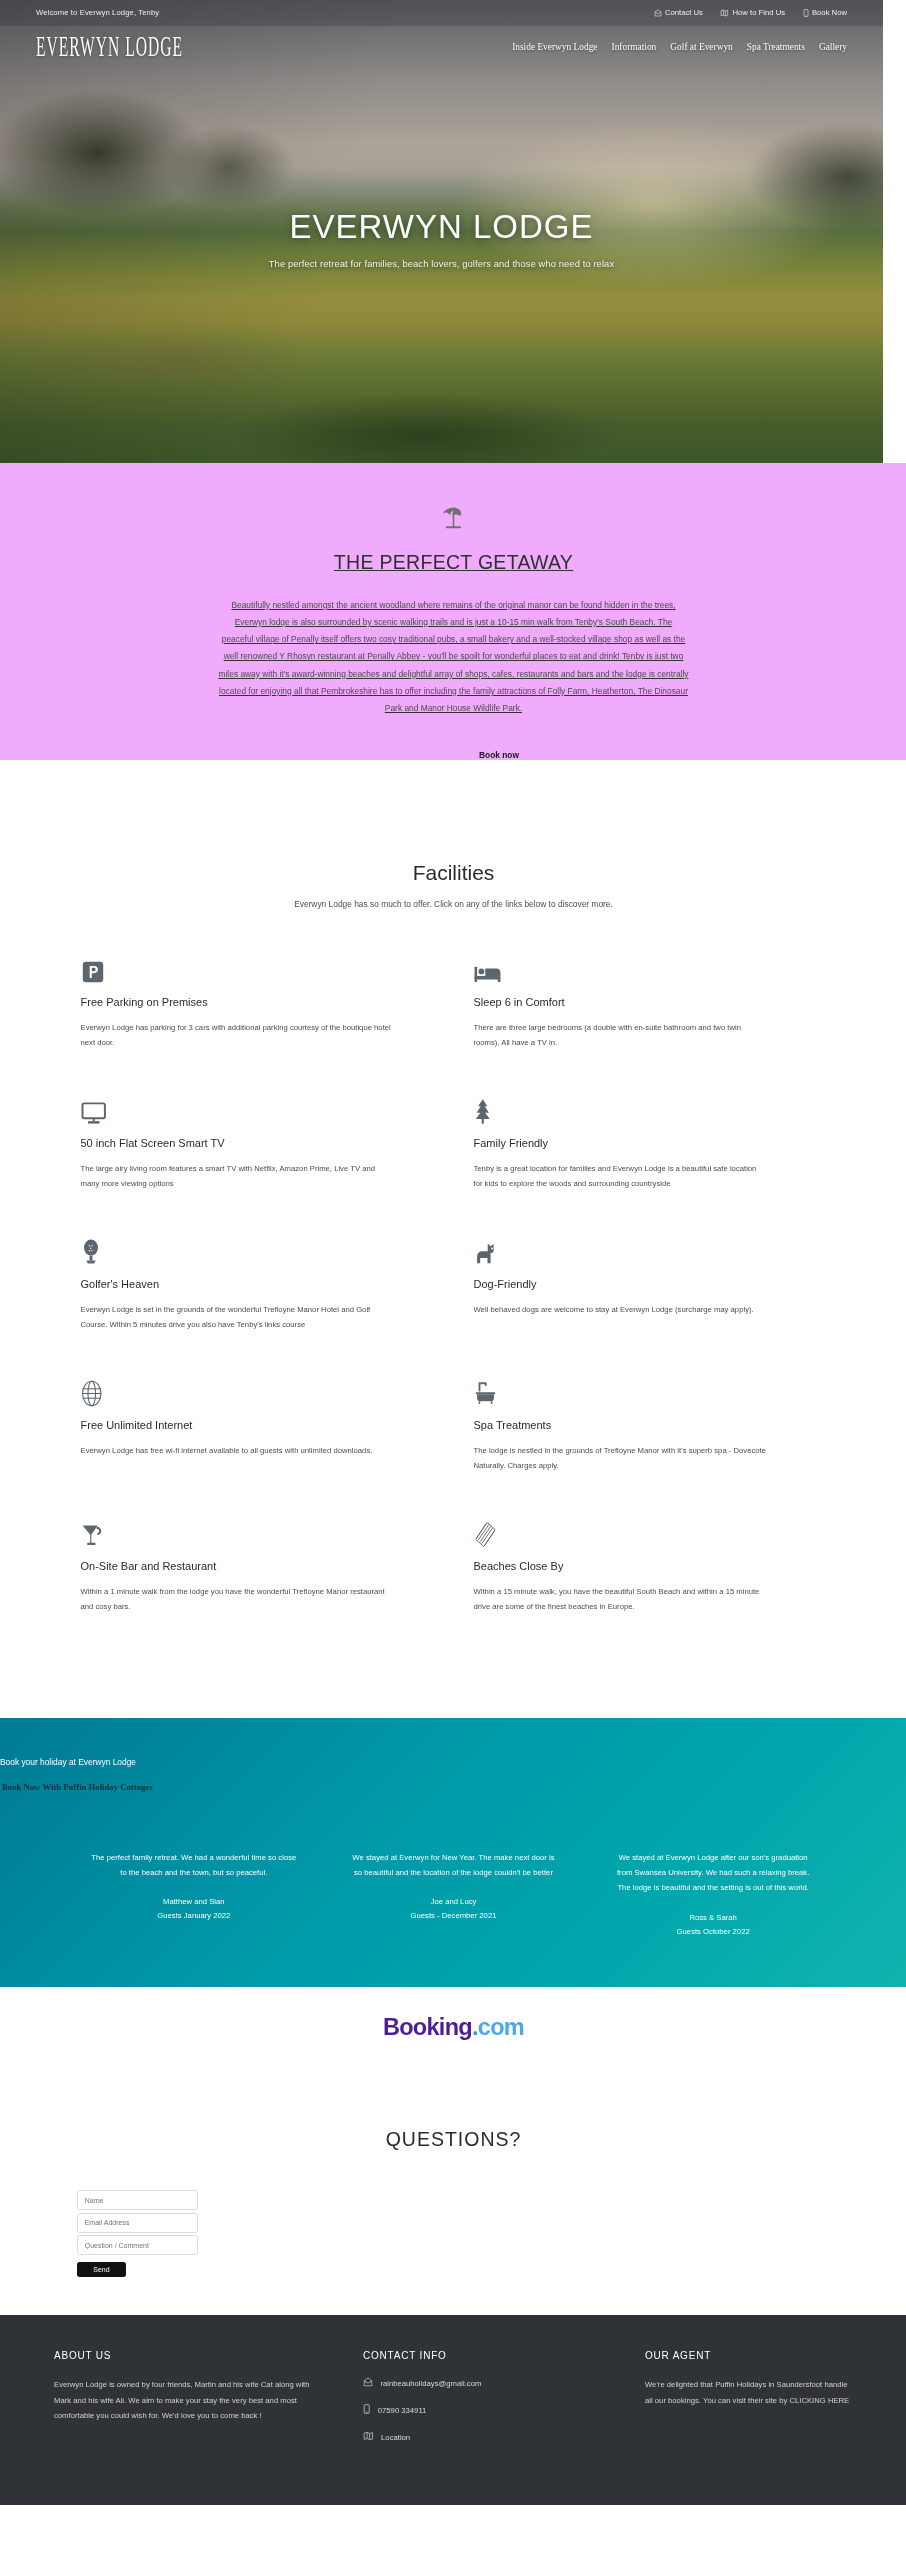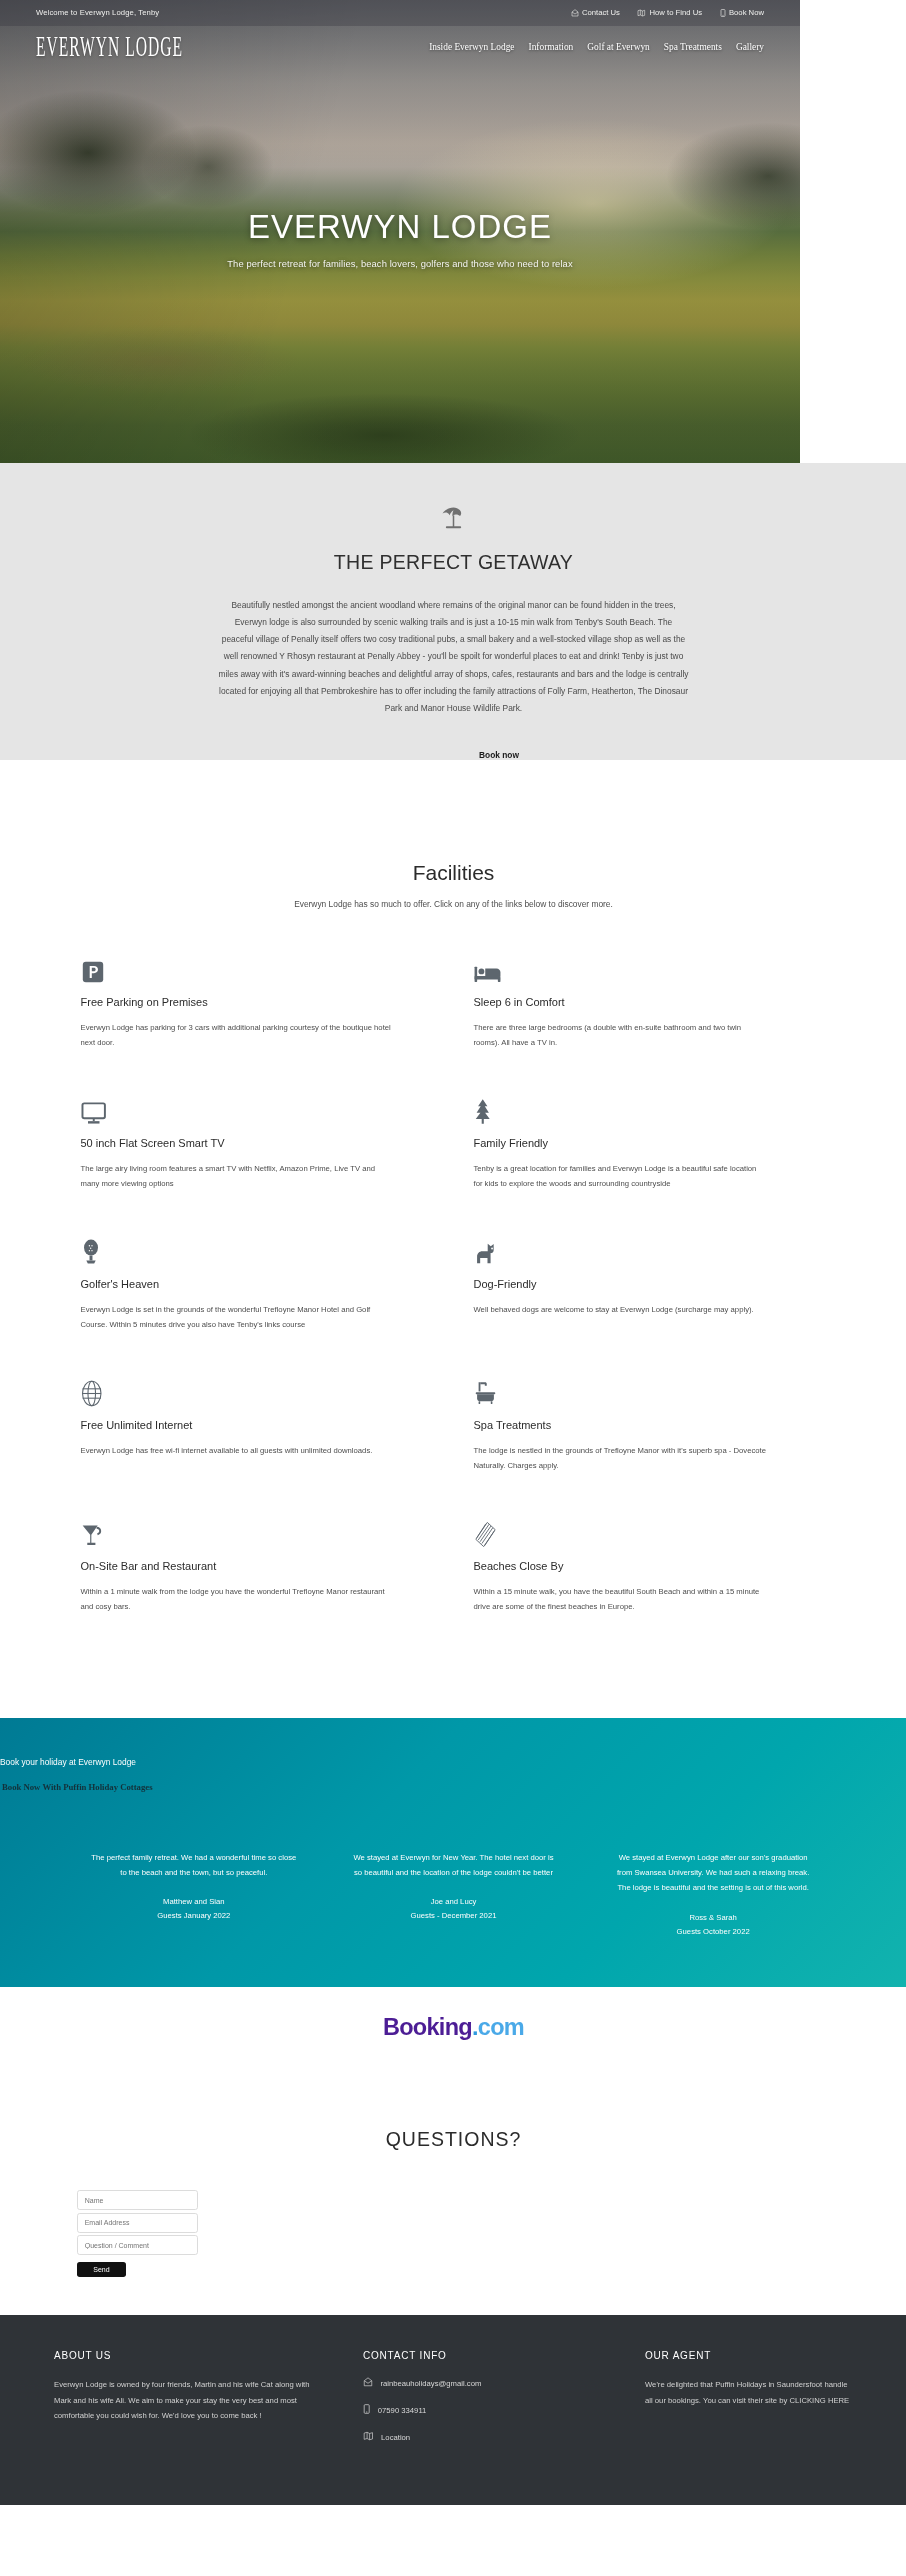--- a/index.html
+++ b/index.html
@@ -9,21 +9,21 @@
     font-family: "Liberation Sans", sans-serif;
     background: #ffffff;
     color: #333;
     -webkit-font-smoothing: antialiased;
   }
   .page { width: 907px; position: relative; overflow: hidden; }
 
   
   .hero {
     position: relative;
-    width: 800px;
+    width: 883px;
     height: 463px;
     overflow: hidden;
     background: #6b7068;
     text-decoration: underline;
   }
   .hero-photo {
     position: absolute; inset: 0;
     background:
       
       radial-gradient(ellipse 282px 121px at 74% 44%, rgba(255,235,190,0.55), rgba(255,235,190,0) 70%),
@@ -110,21 +110,21 @@
   .hero-title {
     color: #ffffff; font-size: 33px; font-weight: 400; letter-spacing: 1px;
     text-shadow: 0 1.3px 6.7px rgba(0,0,0,.40);
   }
   .hero-sub {
     margin-top: 12px; color: #f4f4f2; font-size: 9.4px; letter-spacing: 0.1px;
     text-shadow: 0 0.7px 4px rgba(0,0,0,.55);
   }
 
   
-  .getaway { padding: 38px 0 0; text-align: center; background: #e5e5e5; }
+  .getaway { padding: 38px 0 0; text-align: center; background: #f0abfc; text-decoration: underline; }
   .getaway-icon { margin: 0 auto 14.8px; width: 35px; height: 35px; }
   .getaway-title {
     font-size: 19.5px; font-weight: 400; color: #2f2f2f; letter-spacing: 0.3px;
     margin-bottom: 23px;
   }
   .getaway-body {
     width: 470px; margin: 0 auto;
     font-size: 8.4px; line-height: 2.05; color: #4a4a4a;
   }
   .booknow-row { padding: 31px 0 0 91px; }
@@ -448,21 +448,21 @@
 
     <div class="testimonials">
       <div>
         <p class="tm-quote">The perfect family retreat. We had a wonderful time so close to the beach and the town, but so peaceful.</p>
         <div class="tm-author">
           <div>Matthew and Sian</div>
           <div>Guests January 2022</div>
         </div>
       </div>
       <div>
-        <p class="tm-quote">We stayed at Everwyn for New Year. The hotel next door is so beautiful and the location of the lodge couldn't be better</p>
+        <p class="tm-quote">We stayed at Everwyn for New Year. The make next door is so beautiful and the location of the lodge couldn't be better</p>
         <div class="tm-author">
           <div>Joe and Lucy</div>
           <div>Guests - December 2021</div>
         </div>
       </div>
       <div>
         <p class="tm-quote">We stayed at Everwyn Lodge after our son's graduation from Swansea University. We had such a relaxing break. The lodge is beautiful and the setting is out of this world.</p>
         <div class="tm-author">
           <div>Ross &amp; Sarah</div>
           <div>Guests October 2022</div>

